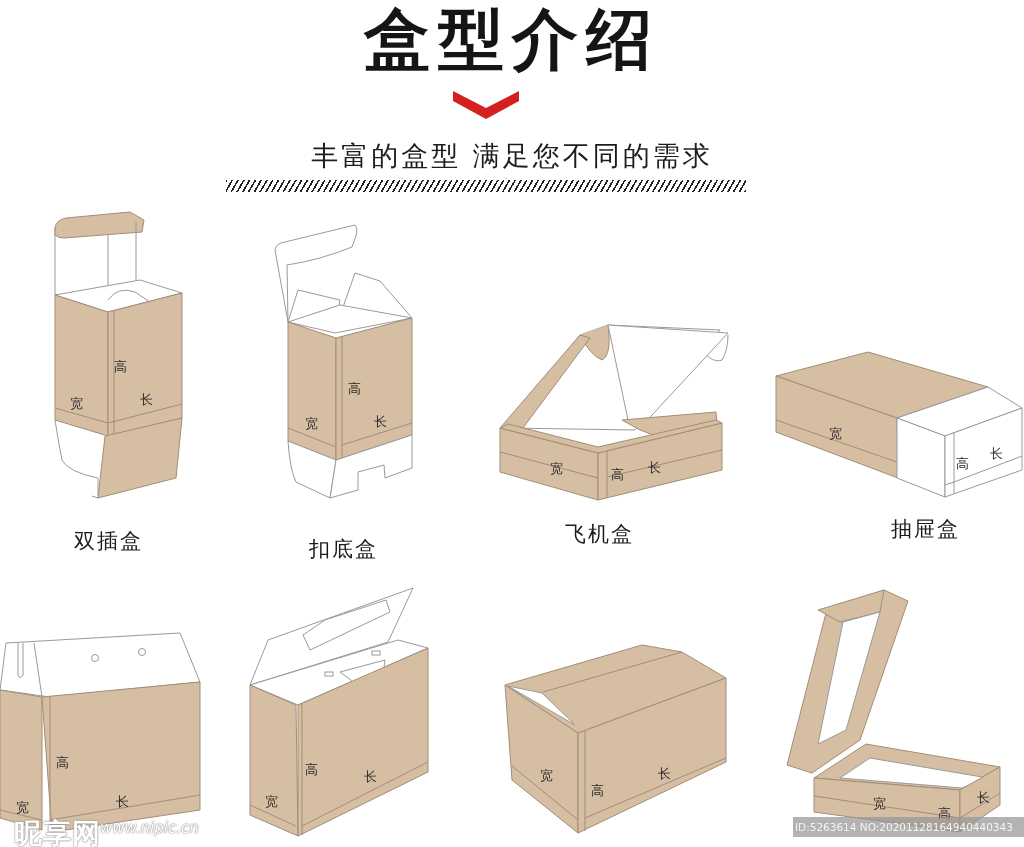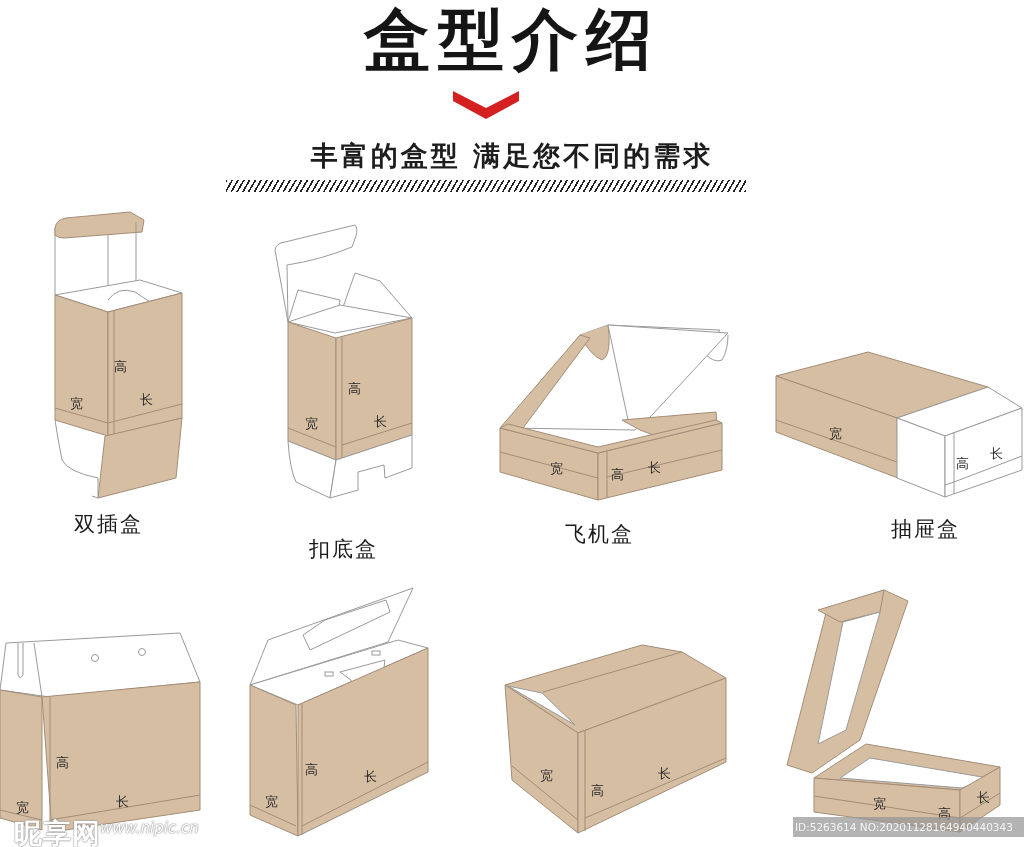--- a/index.html
+++ b/index.html
@@ -1,19 +1,19 @@
 <!DOCTYPE html>
 <html><head>
 <meta charset="utf-8">
 <style>
   html,body{margin:0;padding:0;background:#ffffff;}
   body{width:1024px;height:847px;position:relative;overflow:hidden;font-family:"DejaVu Sans","Liberation Sans",sans-serif;color:#1a1a1a;}
   .title{position:absolute;left:0;width:1024px;top:-2px;text-align:center;font-size:66px;font-weight:bold;letter-spacing:8px;color:#151515;line-height:84px;}
   .chevron{position:absolute;left:453px;top:91px;width:66px;height:28px;}
-  .subtitle{position:absolute;left:0;width:1024px;top:138px;text-align:center;font-size:27px;letter-spacing:3px;color:#1d1d1d;line-height:36px;font-weight:bold;}
+  .subtitle{position:absolute;left:0;width:1024px;top:138px;text-align:center;font-size:27px;letter-spacing:3px;color:#1d1d1d;line-height:36px;}
   .hatch{position:absolute;left:226px;top:180px;width:520px;height:12px;
     background:repeating-linear-gradient(-60deg,#222 0 1.6px,transparent 1.6px 5px);}
   .box{position:absolute;}
   .box svg{position:absolute;left:0;top:0;overflow:visible;}
   .box svg text{font-family:"DejaVu Sans","Liberation Sans",sans-serif;font-size:13px;fill:#2a2a2a;}
   .caption{position:absolute;font-size:21px;letter-spacing:2px;color:#1a1a1a;line-height:26px;}
   .wm-logo{position:absolute;left:14px;top:815px;font-size:28px;font-weight:bold;color:#fff;
     text-shadow:0 0 2px #888,0 0 1px #666;letter-spacing:1px;}
   .wm-url{position:absolute;left:100px;top:819px;font-size:15px;font-style:italic;color:#fff;text-shadow:0 0 2px #888,0 0 1px #777;}
   .wm-id{position:absolute;left:793px;top:817px;width:231px;height:20px;background:rgba(150,150,150,0.72);
@@ -198,20 +198,20 @@
       <polygon points="960,790 1000,767 1000,805 960,832"></polygon>
       <line x1="814" y1="796" x2="960" y2="818"></line>
       <line x1="960" y1="818" x2="1000" y2="793"></line>
     </g>
     <text x="873" y="808">宽</text>
     <text x="938" y="818">高</text>
     <text x="977" y="802">长</text>
   </svg>
 </div>
 
-<div class="caption" style="left:74px;top:511px;text-align:center;">双插盒</div>
+<div class="caption" style="left:74px;top:528px;text-align:center;">双插盒</div>
 <div class="caption" style="left:309px;top:536px;">扣底盒</div>
 <div class="caption" style="left:565px;top:521px;">飞机盒</div>
 <div class="caption" style="left:891px;top:516px;">抽屉盒</div>
 
 <div class="wm-logo">昵享网</div>
 <div class="wm-url">www.nipic.cn</div>
 <div class="wm-id">ID:5263614 NO:20201128164940440343</div>
 
 </body></html>

